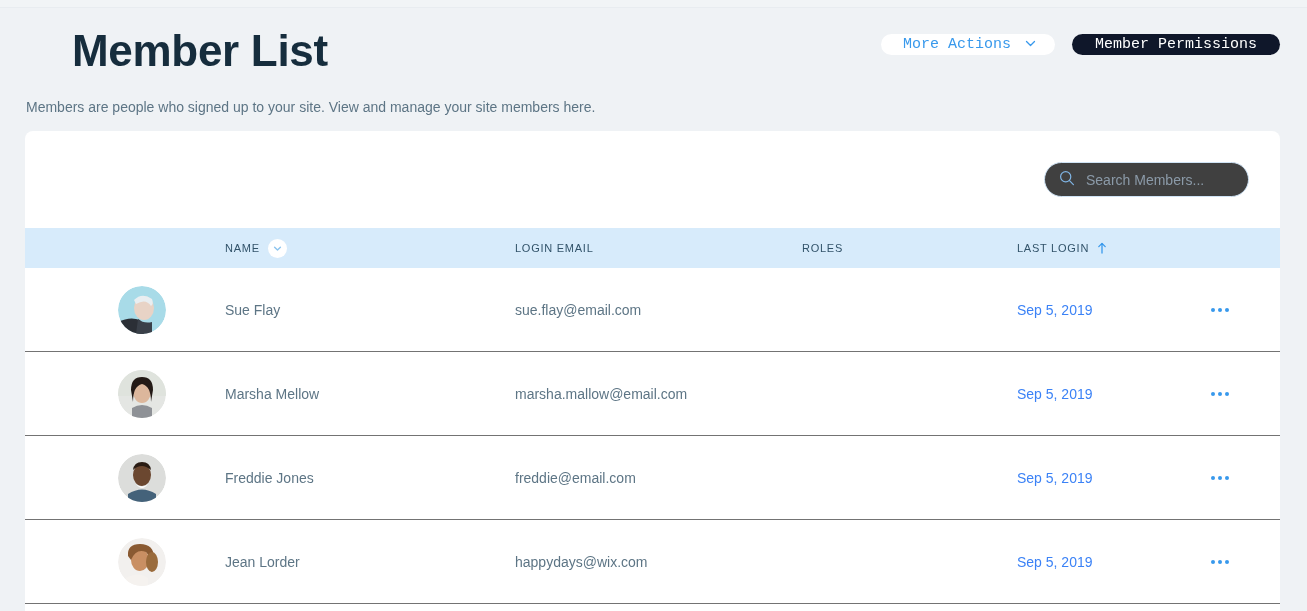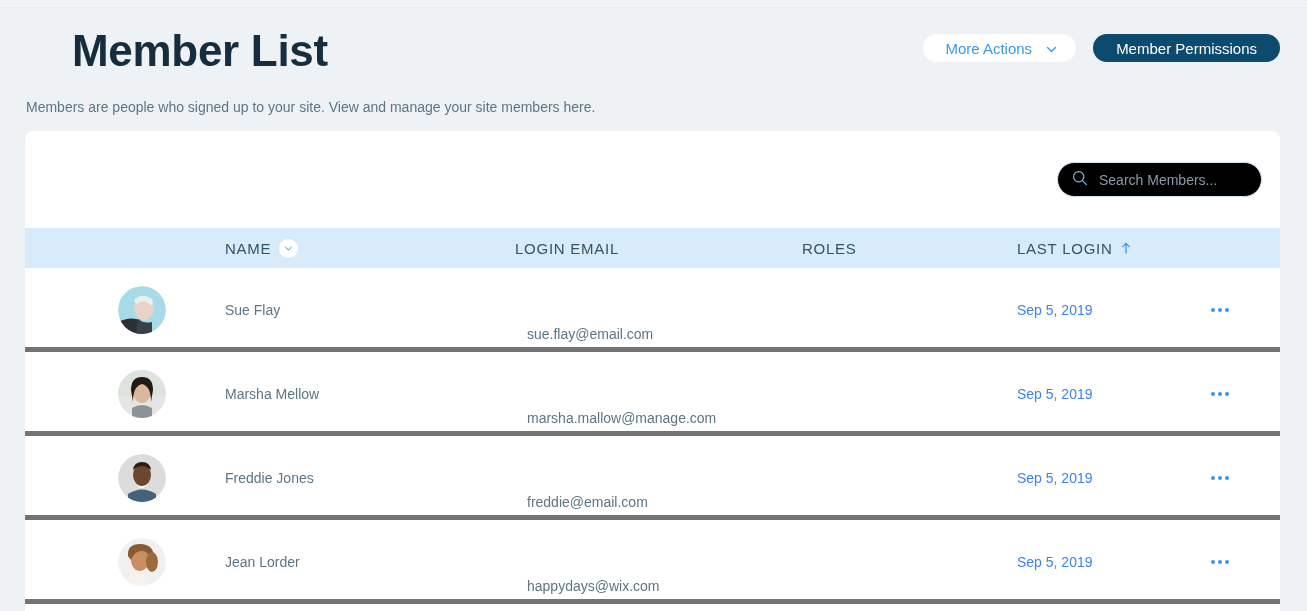--- a/index.html
+++ b/index.html
@@ -57,49 +57,49 @@
   .head-actions {
     position: absolute;
     right: 27px;
     top: 26px;
     display: flex;
     align-items: center;
     gap: 17px;
   }
 
   .btn {
-    height: 28px;
+    height: 21px;
     border-radius: 18px;
     font-size: 15px;
     display: inline-flex;
     align-items: center;
     justify-content: center;
     cursor: pointer;
     border: none;
-    font-family: Liberation Sans, sans-serif;
+    font-family: Liberation Mono, monospace;
     white-space: nowrap;
   }
 
   .btn-secondary {
     background: #ffffff;
     color: #3899ec;
     padding: 0 19px 0 22px;
     gap: 14px;
   }
 
   .btn-secondary .chev {
     display: inline-block;
     width: 11px;
     height: 11px;
     position: relative;
     top: -2px;
   }
 
   .btn-primary {
-    background: #0c4a6e;
+    background: #0f172a;
     color: #ffffff;
     padding: 0 23px;
   }
 
   
   .card {
     position: absolute;
     left: 25px;
     top: 131px;
     width: 1255px;
@@ -109,31 +109,31 @@
     overflow: hidden;
   }
 
   .card-toolbar {
     position: relative;
     height: 97px;
   }
 
   .search-box {
     position: absolute;
-    right: 18px;
+    right: 31px;
     top: 31px;
     width: 205px;
     height: 35px;
     border: 1px solid #cfe3f5;
     border-radius: 18px;
     display: flex;
     align-items: center;
     padding: 0 14px;
     gap: 11px;
-    background: #000000;
+    background: #404040;
   }
 
   .search-input {
     border: none;
     outline: none;
     font-size: 14px;
     color: #7a92a5;
     font-family: "Liberation Sans", sans-serif;
     width: 100%;
     background: transparent;
@@ -146,21 +146,21 @@
     background: #d7ebfb;
     position: relative;
   }
 
   .th {
     position: absolute;
     top: 0;
     height: 40px;
     display: flex;
     align-items: center;
-    font-size: 15px;
+    font-size: 11px;
     letter-spacing: 0.75px;
     color: #32536a;
     font-weight: normal;
   }
 
   .th-name  { left: 200px; gap: 8px; }
   .th-email { left: 490px; }
   .th-roles { left: 777px; justify-content: center; }
   .th-login { left: 992px; gap: 8px; }
 
@@ -177,21 +177,21 @@
 
   .sort-arrow {
     display: inline-flex;
     align-items: center;
     cursor: pointer;
   }
 
   .row {
     position: relative;
     height: 84px;
-    border-bottom: 5px solid #737373;
+    border-bottom: 1px solid #737373;
   }
 
   .avatar {
     position: absolute;
     left: 93px;
     top: 18px;
     width: 48px;
     height: 48px;
     border-radius: 50%;
     overflow: hidden;
@@ -201,21 +201,21 @@
     position: absolute;
     top: 0;
     height: 84px;
     display: flex;
     align-items: center;
     font-size: 14px;
     color: #5d7585;
   }
 
   .cell-name  { left: 200px; }
-  .cell-email { left: 502px; margin-top: 24px; }
+  .cell-email { left: 490px; }
   .cell-roles { left: 777px; }
   .cell-login { left: 992px; color: #3b82f6; }
 
   .cell-actions {
     position: absolute;
     top: 0;
     right: 51px;
     height: 84px;
     display: flex;
     align-items: center;
@@ -323,21 +323,21 @@
     <div class="avatar">
       <svg width="48" height="48" viewBox="0 0 48 48">
         <circle cx="24" cy="24" r="24" fill="#e4e6e3"></circle>
         <rect x="0" y="0" width="48" height="26" fill="#dfe3dd"></rect>
         <path d="M14 38 Q24 32 34 38 L34 48 L14 48 Z" fill="#8e9196"></path>
         <ellipse cx="24" cy="22" rx="9" ry="11" fill="#dcb79c"></ellipse>
         <path d="M13 20 Q13 7 24 7 Q35 7 35 20 L33 32 Q33 16 24 14 Q15 16 15 32 Z" fill="#231a16"></path>
       </svg>
     </div>
     <div class="cell cell-name">Marsha Mellow</div>
-    <div class="cell cell-email">marsha.mallow@manage.com</div>
+    <div class="cell cell-email">marsha.mallow@email.com</div>
     <div class="cell cell-roles"></div>
     <div class="cell cell-login">Sep 5, 2019</div>
     <div class="cell-actions">
       <span class="dot"></span>
         <span class="dot"></span>
         <span class="dot"></span>
     </div>
   </div>
 
   <div class="row">

